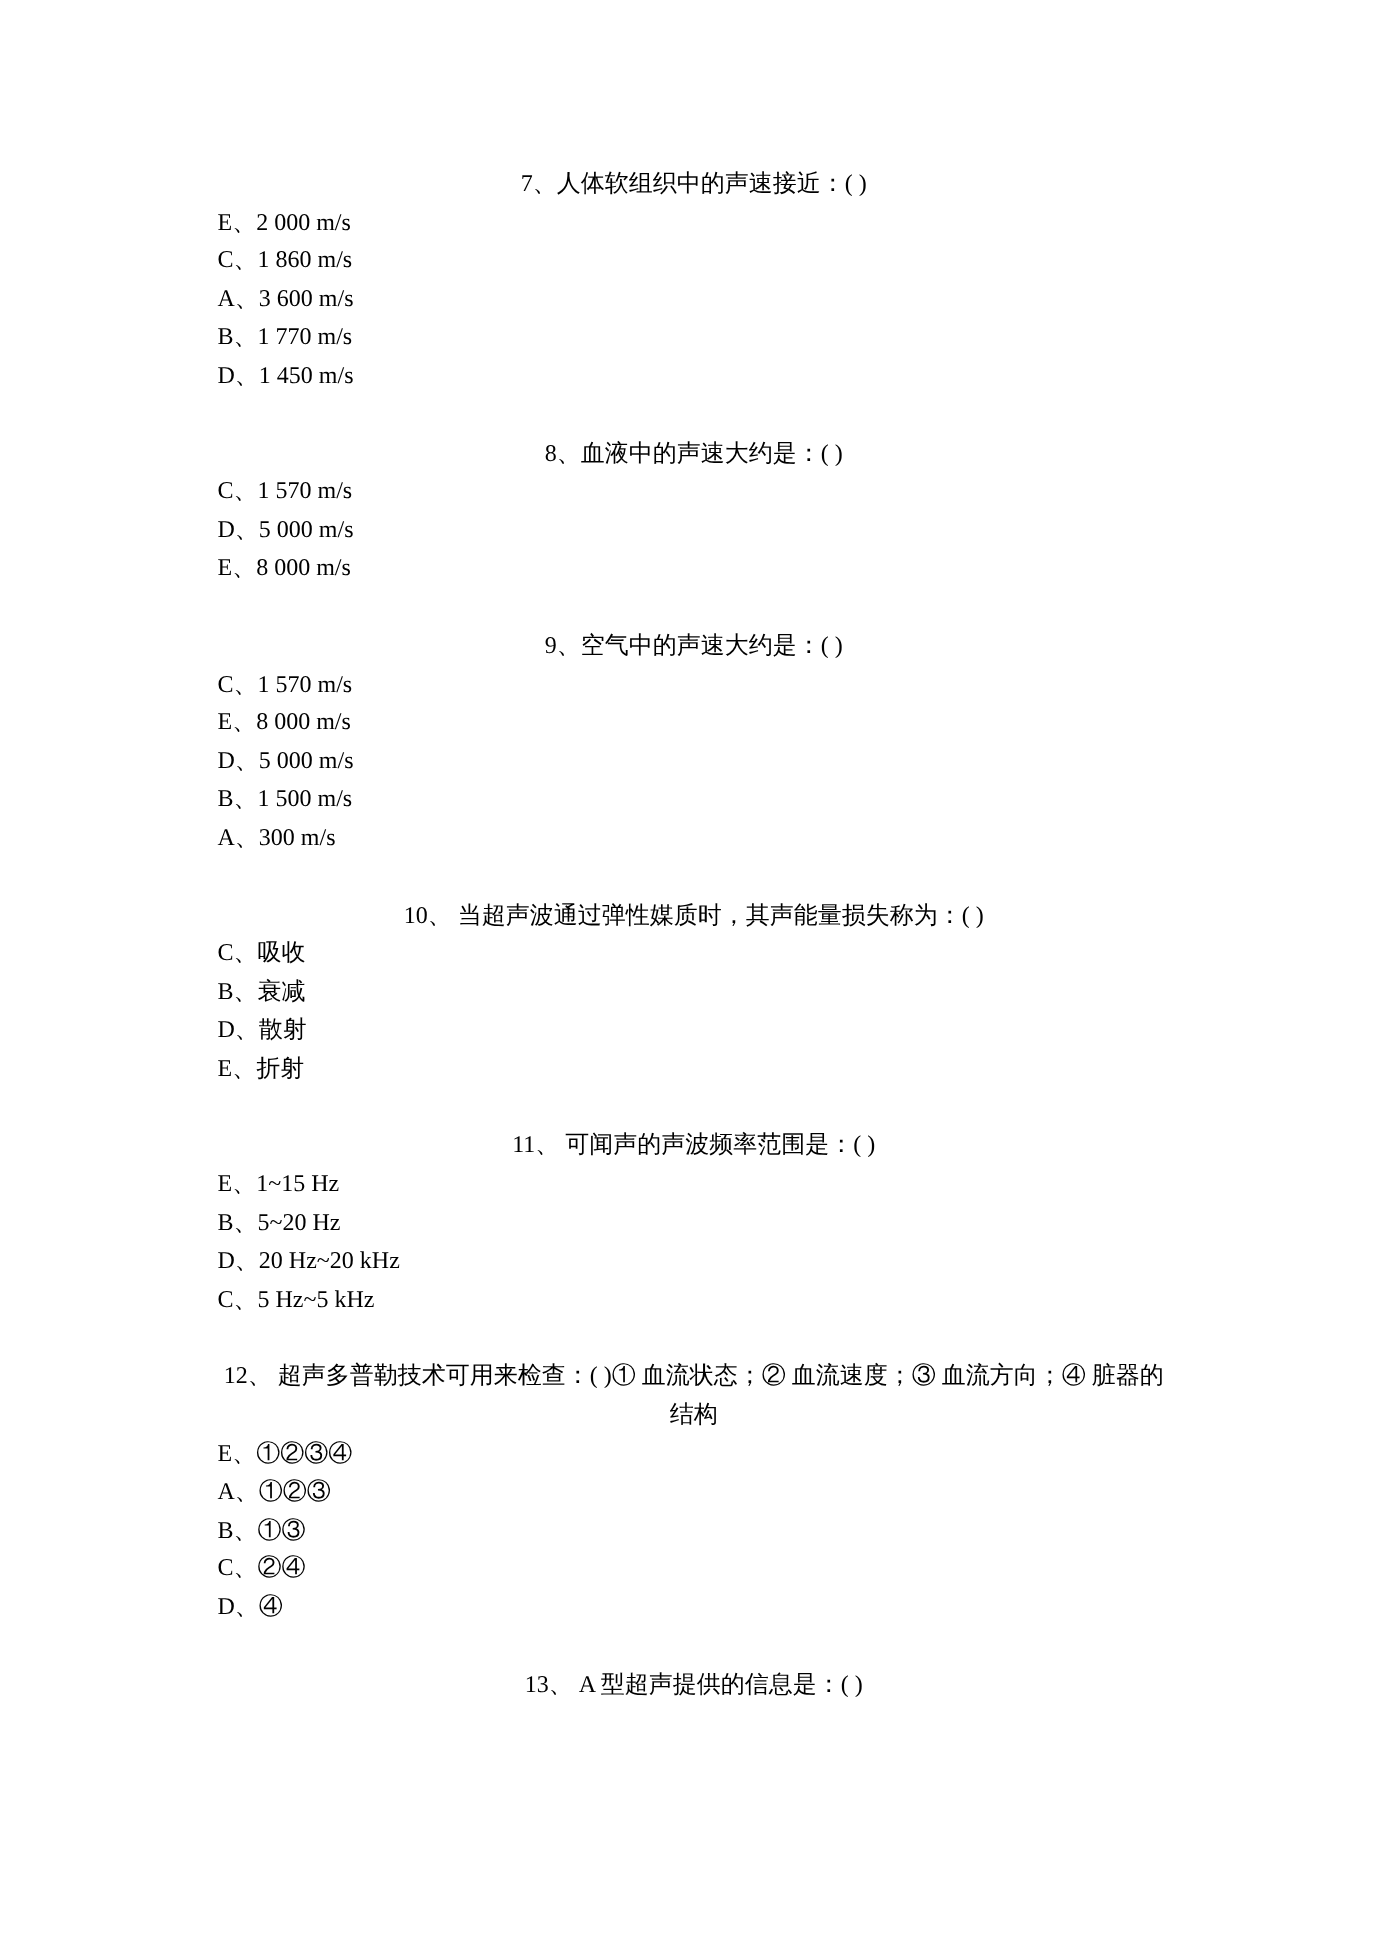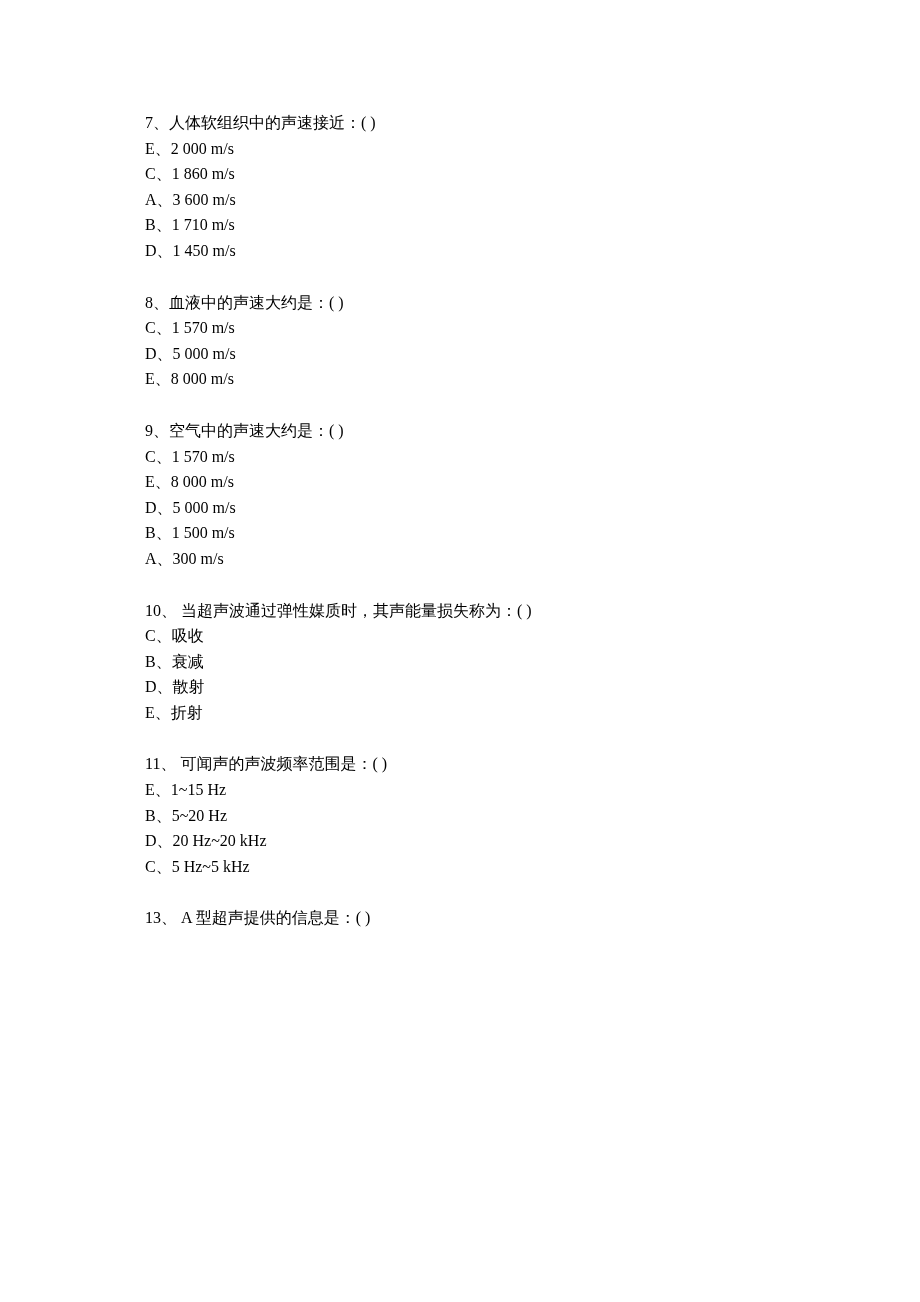--- a/index.html
+++ b/index.html
@@ -11,36 +11,37 @@
       font-size: 16px;
       line-height: 1.6;
       color: #000000;
       padding: 110px 140px 0 145px;
     }
     .question-block {
       margin-bottom: 26px;
     }
     .question-text {
       display: block;
+      text-align: center;
     }
     .option {
       display: block;
       font-family: Liberation Serif, serif;
     }
   </style>
 </head>
 <body>
 
 <div id="content">
     <div class="question-block">
       <span class="question-text">7、人体软组织中的声速接近：( )</span>
       <span class="option">E、2 000 m/s</span>
       <span class="option">C、1 860 m/s</span>
       <span class="option">A、3 600 m/s</span>
-      <span class="option">B、1 710 m/s</span>
+      <span class="option">B、1 770 m/s</span>
       <span class="option">D、1 450 m/s</span>
     </div>
     <div class="question-block">
       <span class="question-text">8、血液中的声速大约是：( )</span>
       <span class="option">C、1 570 m/s</span>
       <span class="option">D、5 000 m/s</span>
       <span class="option">E、8 000 m/s</span>
     </div>
     <div class="question-block">
       <span class="question-text">9、空气中的声速大约是：( )</span>
@@ -58,15 +59,23 @@
       <span class="option">E、折射</span>
     </div>
     <div class="question-block">
       <span class="question-text">11、 可闻声的声波频率范围是：( )</span>
       <span class="option">E、1~15 Hz</span>
       <span class="option">B、5~20 Hz</span>
       <span class="option">D、20 Hz~20 kHz</span>
       <span class="option">C、5 Hz~5 kHz</span>
     </div>
     <div class="question-block">
+      <span class="question-text">12、 超声多普勒技术可用来检查：( )① 血流状态；② 血流速度；③ 血流方向；④ 脏器的结构</span>
+      <span class="option">E、①②③④</span>
+      <span class="option">A、①②③</span>
+      <span class="option">B、①③</span>
+      <span class="option">C、②④</span>
+      <span class="option">D、④</span>
+    </div>
+    <div class="question-block">
       <span class="question-text">13、 A 型超声提供的信息是：( )</span>
     </div>
   </div>
 
 </body></html>

